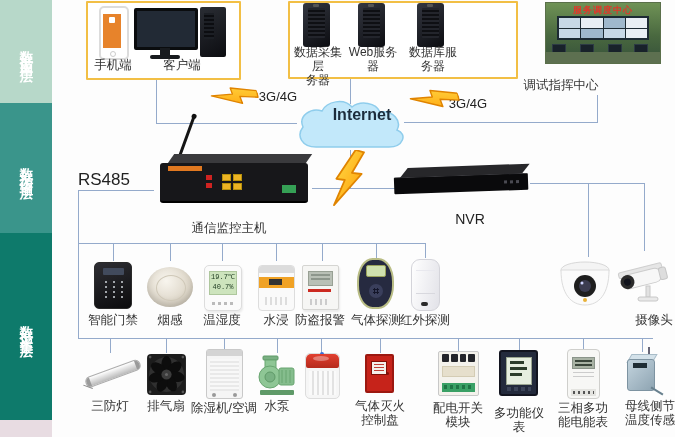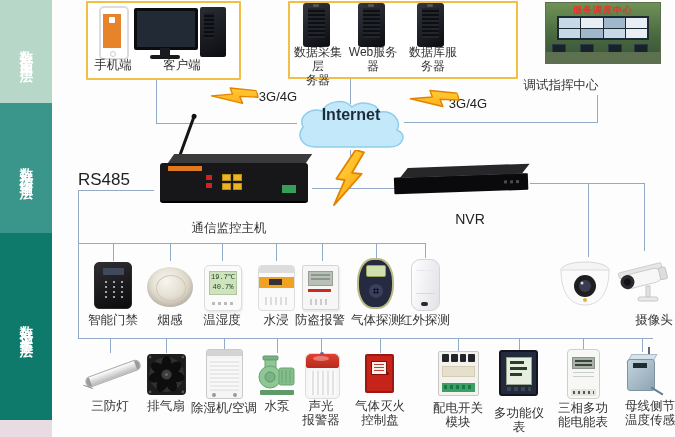--- a/index.html
+++ b/index.html
@@ -237,21 +237,21 @@
     <div class="m" style="left:62px"></div>
     <div class="m" style="left:88px"></div>
     <div class="desk"></div>
   </div>
   <div class="lbl" style="left:522px;top:78px;width:78px">调试指挥中心</div>
 
   <div class="dev" style="left:292px;top:100px;width:118px;height:52px;z-index:2">
     <svg width="118" height="52" viewBox="0 0 118 52">
       <path d="M 24 47 C 10 47 4 36 11 27 C 6 16 19 7 30 11 C 35 1 52 -2 60 7 C 69 0 84 3 88 12 C 101 10 110 21 105 30 C 116 34 111 47 97 47 Z" fill="#c2e8fa" stroke="#8fcdec" stroke-width="1.5"></path>
     </svg>
-    <div style="position:absolute;left:0;top:6px;width:118px;text-align:center;font-size:16px;font-weight:bold;color:#1c2c3c">Internet</div>
+    <div style="position:absolute;left:11px;top:6px;width:118px;text-align:center;font-size:16px;font-weight:bold;color:#1c2c3c">Internet</div>
   </div>
 
   <div class="boltwrap" style="left:210px;top:76px">
     <svg width="50" height="46" viewBox="0 0 60 100" style="transform:rotate(62deg)">
       <polygon points="36,0 4,48 18,50 0,92 46,40 30,38 50,4" fill="url(#boltg)" stroke="#e08400" stroke-width="3" stroke-linejoin="round"></polygon>
     </svg>
   </div>
   <div class="boltwrap" style="left:408px;top:78px">
     <svg width="54" height="48" viewBox="0 0 60 100" style="transform:rotate(62deg)">
       <polygon points="36,0 4,48 18,50 0,92 46,40 30,38 50,4" fill="url(#boltg)" stroke="#e08400" stroke-width="3" stroke-linejoin="round"></polygon>
@@ -500,22 +500,20 @@
         <div class="body"></div>
         <div class="scr"></div>
         <div class="cab"></div>
       </div>
   </div>
 
   <div class="lbl" style="left:88px;top:399px;width:44px">三防灯</div>
   <div class="lbl" style="left:144px;top:399px;width:44px">排气扇</div>
   <div class="lbl" style="left:190px;top:401px;width:68px">除湿机/空调</div>
   <div class="lbl" style="left:259px;top:399px;width:36px">水泵</div>
-  <div class="lbl" style="left:297px;top:399px;width:48px">声光
-报警器</div>
   <div class="lbl" style="left:354px;top:399px;width:52px">气体灭火
 控制盘</div>
   <div class="lbl" style="left:488px;top:406px;width:62px">多功能仪表</div>
   <div class="lbl" style="left:432px;top:401px;width:52px">配电开关
 模块</div>
   <div class="lbl" style="left:557px;top:401px;width:52px">三相多功
 能电能表</div>
   <div class="lbl" style="left:622px;top:399px;width:56px">母线侧节
 温度传感</div>
 

